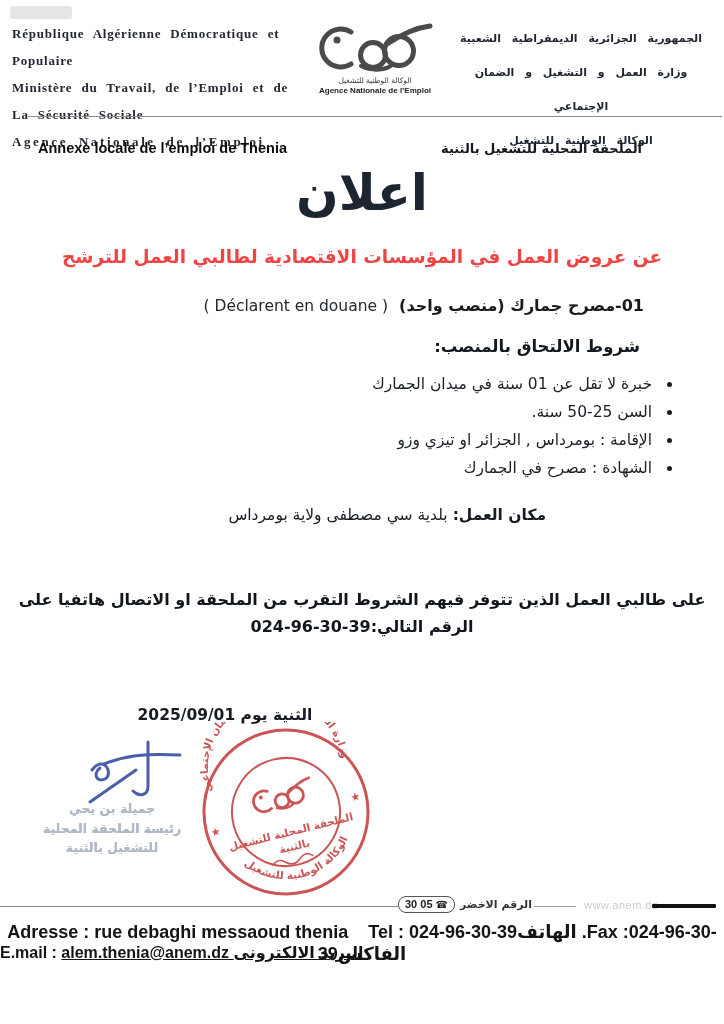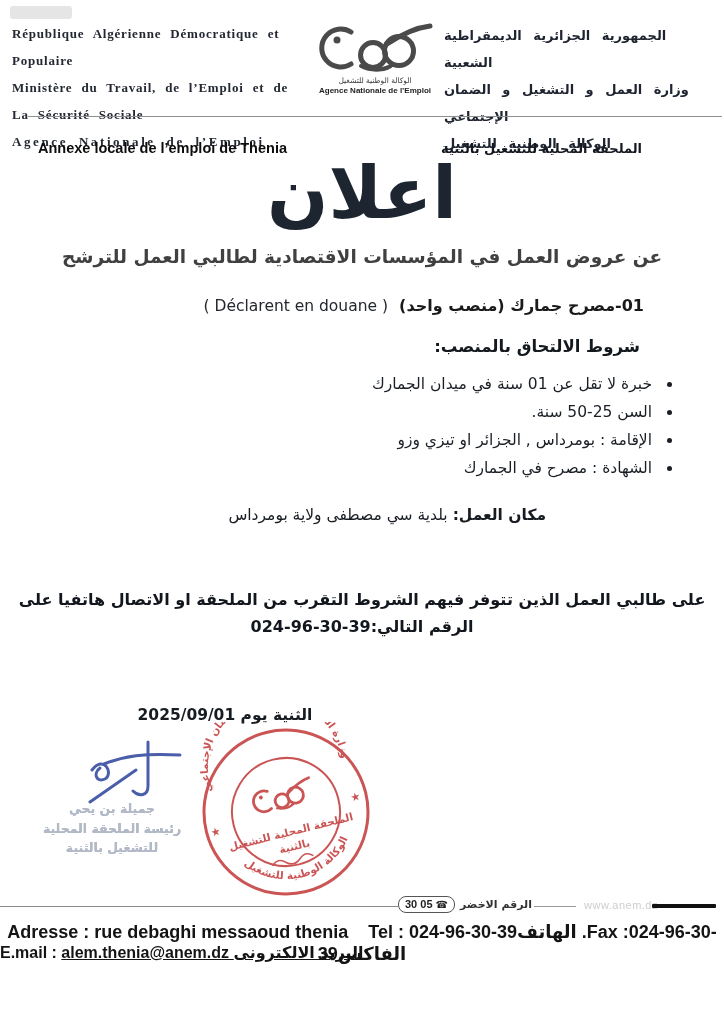--- a/index.html
+++ b/index.html
@@ -13,34 +13,34 @@
 
   
   .header{top:20px;left:12px;right:6px;display:flex;align-items:flex-start;}
   .hdr-fr{width:294px;font-family:"Liberation Serif","DejaVu Serif",serif;font-weight:bold;
           font-size:13px;line-height:27px;color:#232832;letter-spacing:.8px;word-spacing:5px;}
   .hdr-fr .fr3{letter-spacing:2.6px;}
   .hdr-logo{width:138px;text-align:center;padding-top:2px;color:#4a4a4a;}
   .hdr-logo svg{display:block;margin:0 auto;}
   .logo-cap-ar{font-size:7.5px;color:#3a3a3a;line-height:10px;margin-top:2px;}
   .logo-cap-fr{font-size:8px;font-weight:bold;color:#222;line-height:10px;}
-  .hdr-ar{flex:1;direction:rtl;text-align:left;font-weight:bold;font-size:13px;line-height:27px;
+  .hdr-ar{flex:1;direction:rtl;text-align:center;font-weight:bold;font-size:11px;line-height:34px;
           color:#1e2430;word-spacing:7px;padding-top:2px;}
 
   .rule{top:116px;left:28px;right:2px;border-top:1.4px solid #8f8f8f;height:0;}
 
   
   .subrow{top:140px;left:38px;right:82px;display:flex;justify-content:space-between;align-items:center;}
   .annexe{font-weight:bold;font-size:14.5px;color:#0d0d0d;}
   .subar{font-weight:bold;font-size:13px;color:#14181f;direction:rtl;}
 
-  .title{top:150px;left:0;right:0;text-align:center;font-weight:bold;font-size:72px;
+  .title{top:150px;left:0;right:0;text-align:center;font-weight:bold;font-size:50px;
          line-height:86px;color:#1c2530;}
   .intro{top:246px;left:0;right:0;text-align:center;direction:rtl;font-weight:bold;
-         font-size:18.5px;color:#404040;}
+         font-size:18.5px;color:#ef4444;}
   .position{top:296px;left:0;right:80px;direction:rtl;text-align:right;font-size:16px;color:#1a1a1a;}
   .pos-ar{font-weight:bold;}
   .pos-fr{font-weight:normal;font-size:15.5px;color:#23272e;margin-right:6px;}
   .cond-head{top:337px;left:0;right:84px;direction:rtl;text-align:right;font-weight:bold;
              font-size:16.5px;color:#14181f;}
   .bullets{top:370px;right:0;left:0;direction:rtl;}
   .bullets ul{margin:0;padding:0 68px 0 0;list-style:disc;}
   .bullets li{font-size:15.5px;line-height:28px;color:#1a1f26;padding-right:4px;}
   .workplace{top:506px;left:0;right:178px;direction:rtl;text-align:right;font-size:15.5px;color:#171b22;}
   .wp-label{font-weight:bold;}

